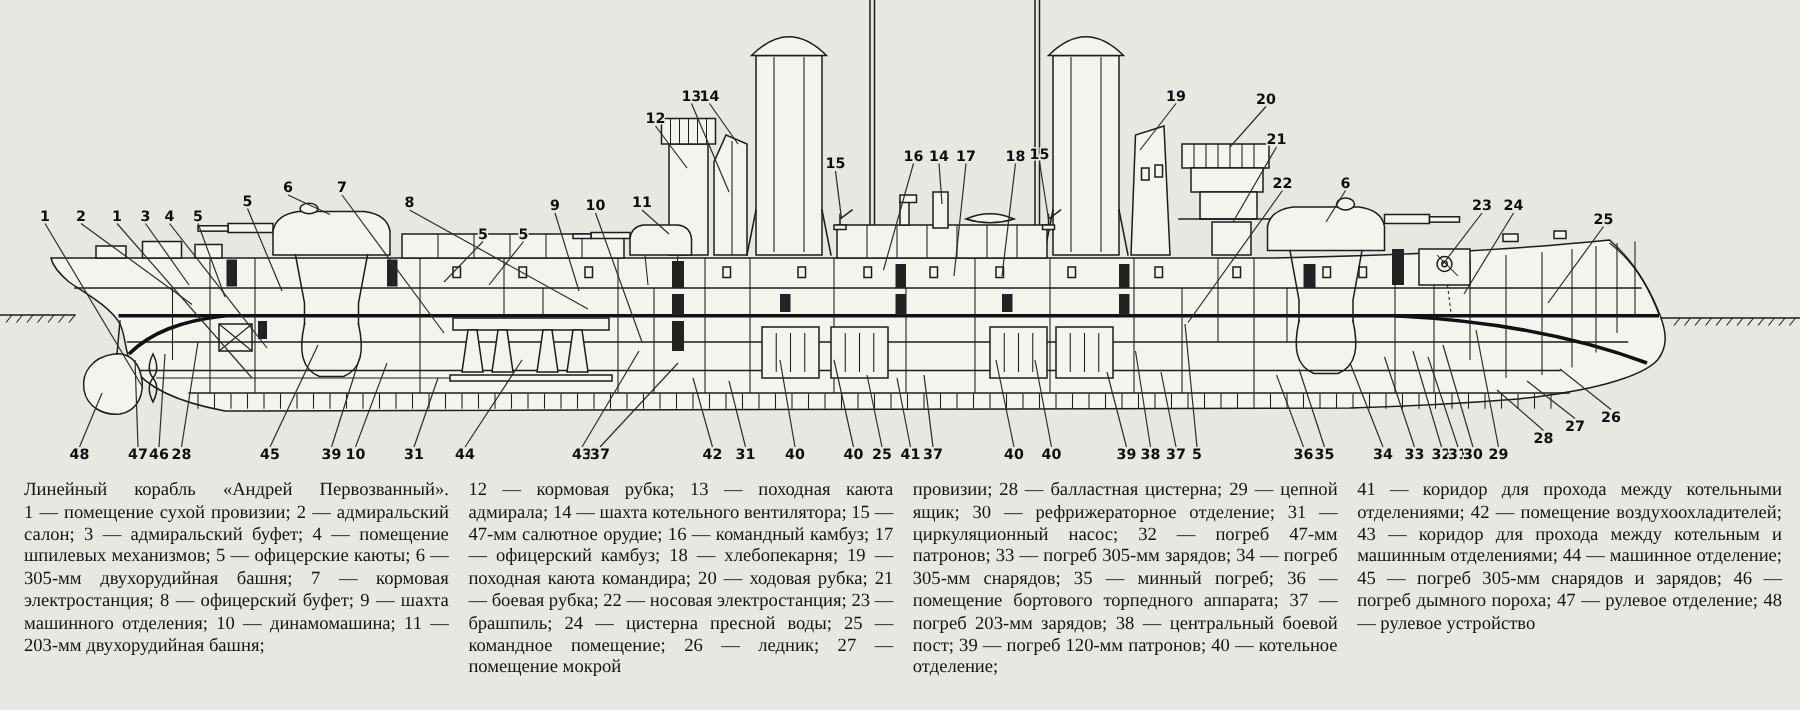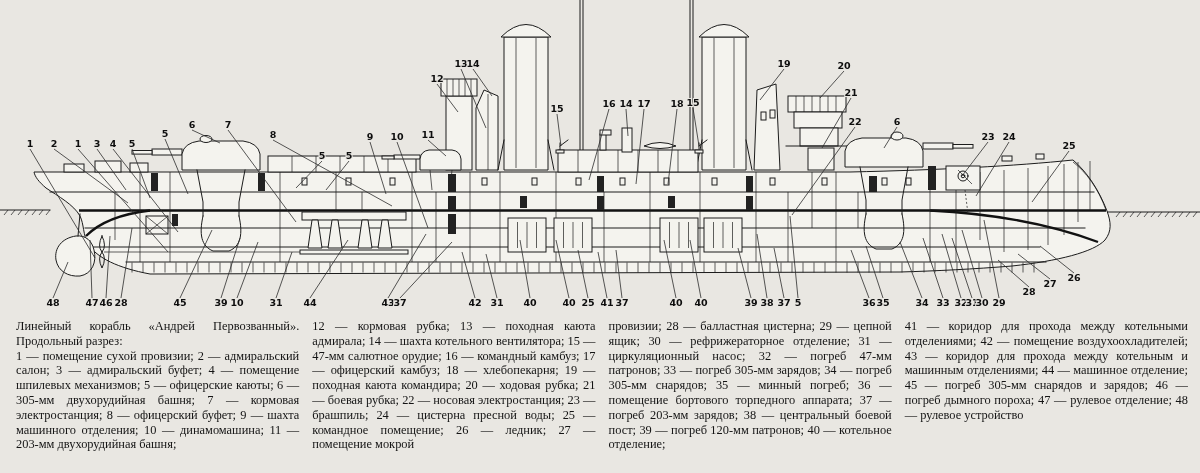--- a/index.html
+++ b/index.html
@@ -503,21 +503,20 @@
           <text class="callout-num" x="1050" y="287">27</text>
           <line class="leader" x1="1074" y1="273" x2="1040" y2="246"></line>
           <text class="callout-num" x="1074" y="281">26</text>
         </g>
     </svg>
   </div>
 
   <div class="caption">
     <div class="cap-col">
       <p class="cap-title1">Линейный корабль «Андрей Первозванный».</p>
-      <p>Продольный разрез:</p>
       <p>1 — помещение сухой провизии; 2 — адмиральский салон; 3 — адмиральский буфет; 4 — помещение шпилевых механизмов; 5 — офицерские каюты; 6 — 305-мм двухорудийная башня; 7 — кормовая электростанция; 8 — офицерский буфет; 9 — шахта машинного отделения; 10 — динамомашина; 11 — 203-мм двухорудийная башня;</p>
     </div>
     <div class="cap-col">
       <p>12 — кормовая рубка; 13 — походная каюта адмирала; 14 — шахта котельного вентилятора; 15 — 47-мм салютное орудие; 16 — командный камбуз; 17 — офицерский камбуз; 18 — хлебопекарня; 19 — походная каюта командира; 20 — ходовая рубка; 21 — боевая рубка; 22 — носовая электростанция; 23 — брашпиль; 24 — цистерна пресной воды; 25 — командное помещение; 26 — ледник; 27 — помещение мокрой</p>
     </div>
     <div class="cap-col">
       <p>провизии; 28 — балластная цистерна; 29 — цепной ящик; 30 — рефрижераторное отделение; 31 — циркуляционный насос; 32 — погреб 47-мм патронов; 33 — погреб 305-мм зарядов; 34 — погреб 305-мм снарядов; 35 — минный погреб; 36 — помещение бортового торпедного аппарата; 37 — погреб 203-мм зарядов; 38 — центральный боевой пост; 39 — погреб 120-мм патронов; 40 — котельное отделение;</p>
     </div>
     <div class="cap-col">
       <p>41 — коридор для прохода между котельными отделениями; 42 — помещение воздухоохладителей; 43 — коридор для прохода между котельным и машинным отделениями; 44 — машинное отделение; 45 — погреб 305-мм снарядов и зарядов; 46 — погреб дымного пороха; 47 — рулевое отделение; 48 — рулевое устройство</p>

